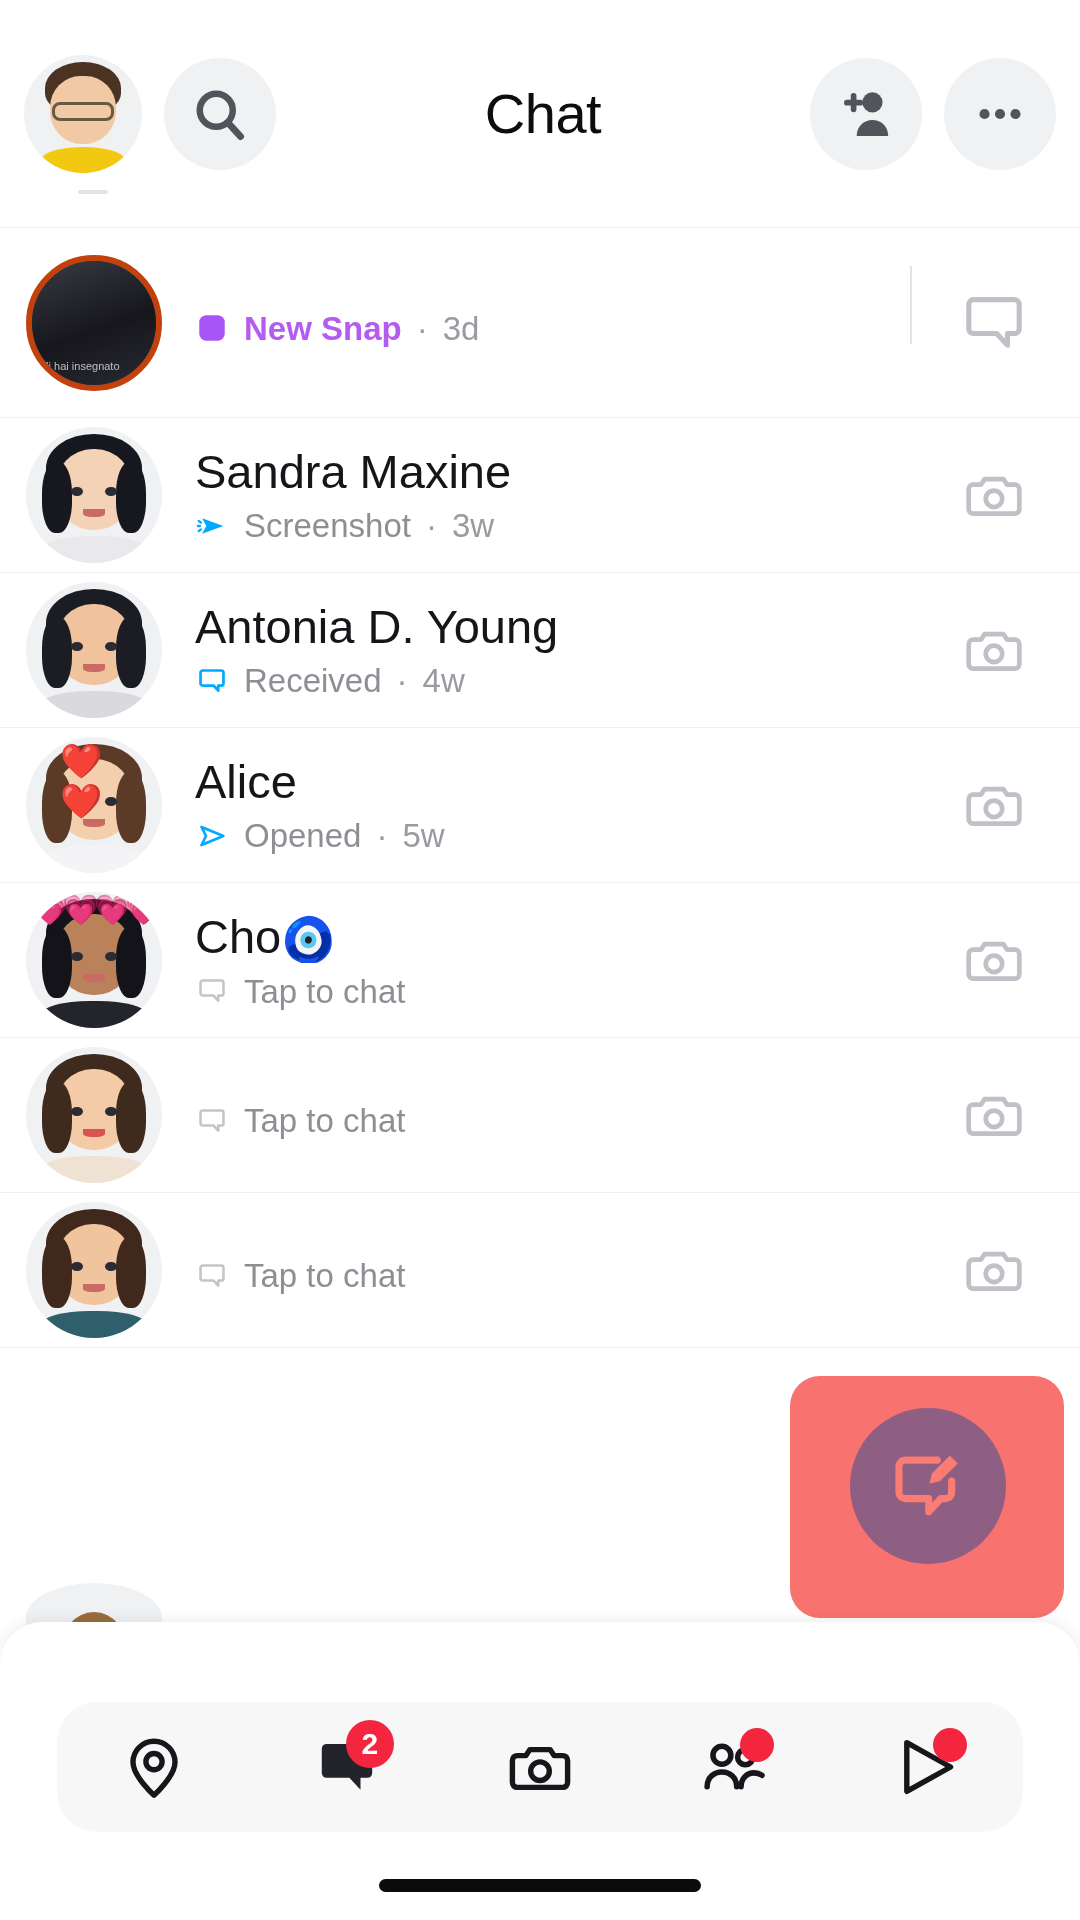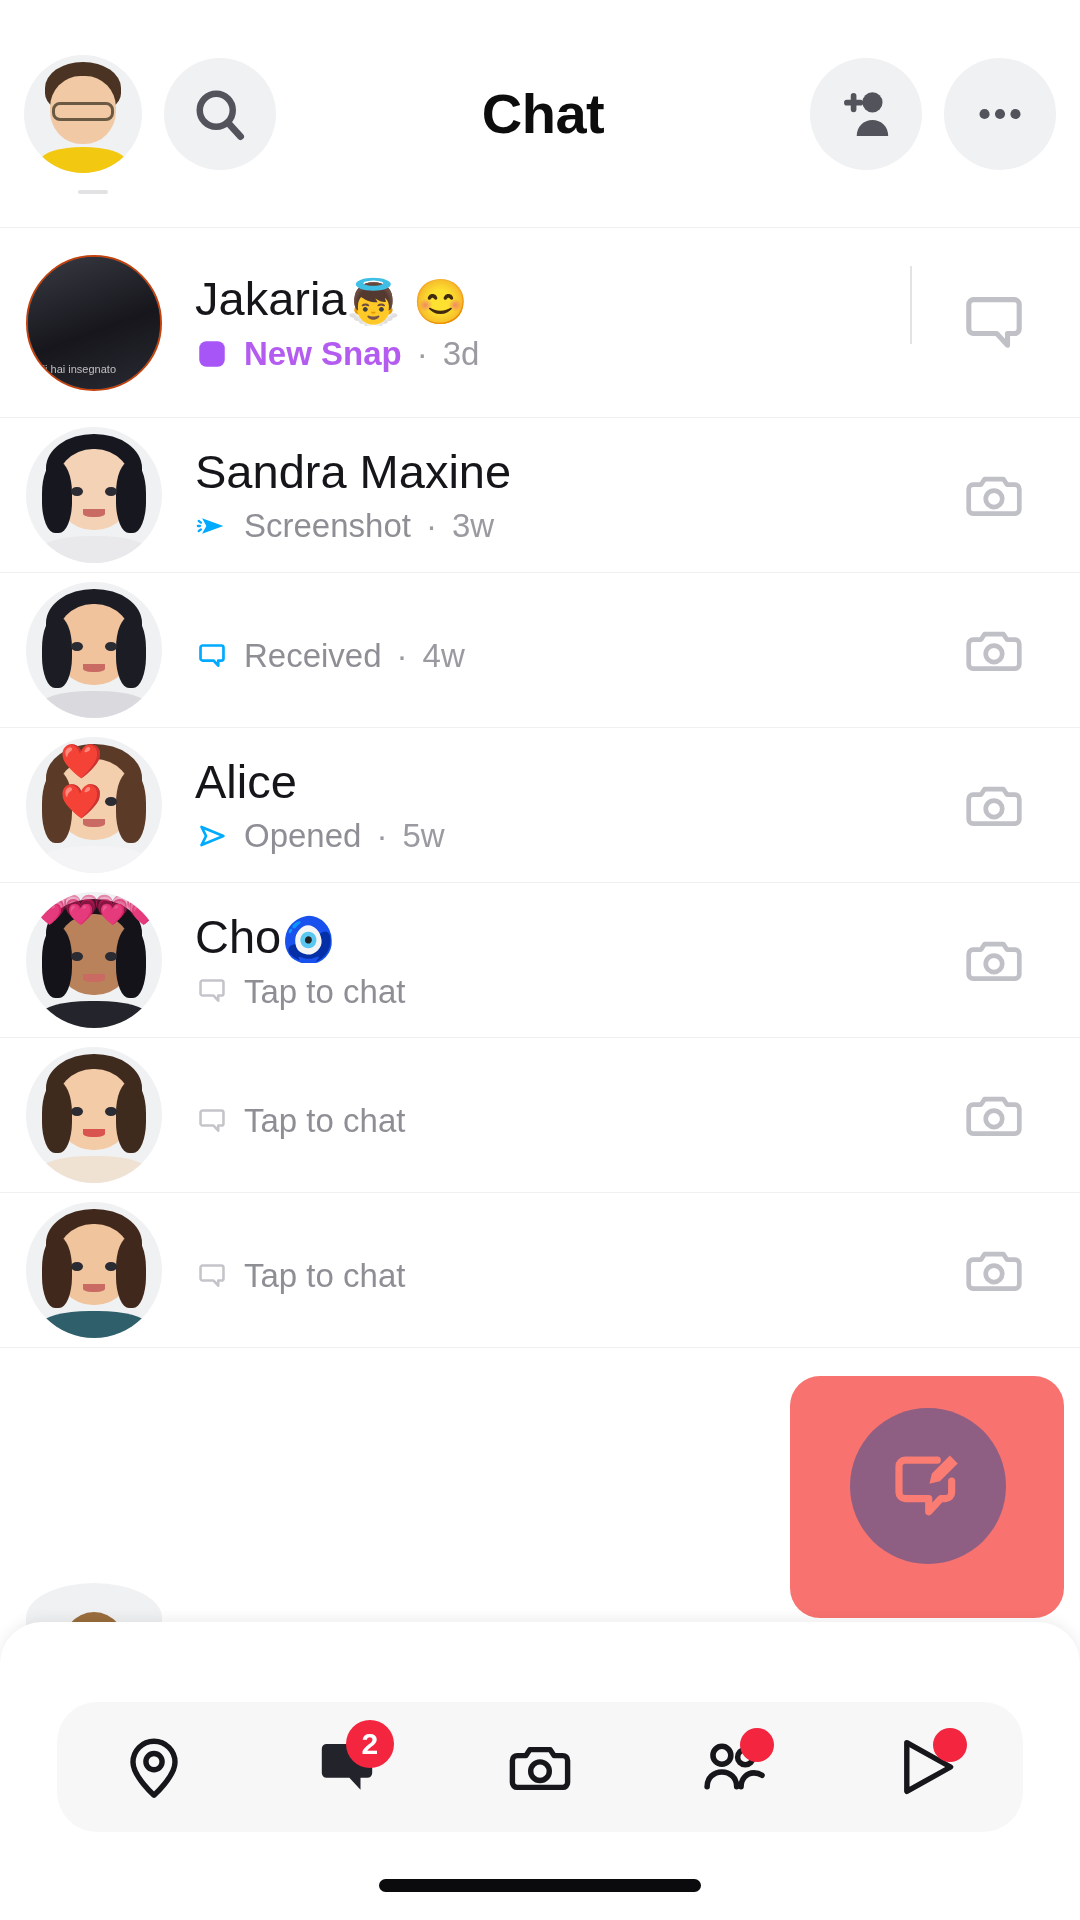--- a/index.html
+++ b/index.html
@@ -21,21 +21,21 @@
     width: 118px; height: 118px; border-radius: 50%;
     background: #f0f1f3; overflow: hidden; position: relative; flex: 0 0 auto;
   }
   .circ-btn {
     width: 112px; height: 112px; border-radius: 50%;
     background: #f0f1f3; display: flex; align-items: center; justify-content: center;
     flex: 0 0 auto;
   }
   .header-title {
     flex: 1 1 auto; text-align: center;
-    font-size: 56px; font-weight: bold; color: #0d0d0d; letter-spacing: -0.5px;
+    font-size: 56px; font-weight: normal; color: #0d0d0d; letter-spacing: -0.5px;
   }
   .gap14 { width: 22px; flex: 0 0 auto; }
   .gap-r { width: 22px; flex: 0 0 auto; }
 
   
   .bm { position: absolute; inset: 0; }
   .bm-hair { position:absolute; left:18%; top:6%; width:64%; height:44%; background:#4b3323; border-radius:50% 50% 38% 38%; }
   .bm-face { position:absolute; left:22%; top:18%; width:56%; height:58%; background:#f1c9a5; border-radius:46% 46% 48% 48%; }
   .bm-body { position:absolute; left:14%; bottom:0; width:72%; height:22%; background:#f2c811; border-radius:50% 50% 0 0; }
   .bm-glass { position:absolute; left:24%; top:40%; width:52%; height:16%; border:3px solid #6b5a43; border-radius:8px; }
@@ -46,21 +46,21 @@
     position: relative; display: flex; align-items: center;
     height: 155px; padding: 0 26px 0 26px;
     border-bottom: 1px solid #f0f0f2; background: #fff;
   }
   .row.tall { height: 190px; }
   .row-avatar {
     width: 136px; height: 136px; border-radius: 50%;
     background: #f0f1f3; flex: 0 0 auto; position: relative; overflow: hidden;
   }
   .row-avatar.ringed {
-    border: 2px solid #c2410c; background: #0c4a6e;
+    border: 6px solid #c2410c; background: #0c4a6e;
   }
   .row-main { flex: 1 1 auto; padding-left: 33px; min-width: 0; }
   .row-name {
     font-size: 47px; color: #15151a; line-height: 1.08;
     white-space: nowrap; overflow: hidden;
   }
   .row-name .emo { font-size: 44px; vertical-align: -2px; }
   .row-status {
     display: flex; align-items: center; gap: 15px;
     margin-top: 11px; font-size: 33px; color: #8e8e95; line-height: 1;
@@ -176,21 +176,20 @@
   <div class="scroll-peek"></div>
 
   <div class="list">
 
     <div class="row tall">
       <div class="row-avatar ringed">
         <div class="snap-photo"></div>
         <div class="snap-cap">Mi hai insegnato</div>
       </div>
       <div class="row-main">
-        <div class="row-name"><span>Jakaria</span><span class="emo">👼 😊</span></div>
         <div class="row-status unread">
           <svg class="st-icon" viewBox="0 0 24 24">
               <rect x="3" y="3" width="18" height="18" rx="5" fill="#a855f7"></rect>
             </svg>
           <span>New Snap</span>
           <span class="dotsep">·</span>
           <span class="time">3d</span>
         </div>
       </div>
       <div class="divider-v"></div>
@@ -237,20 +236,21 @@
         <div class="a-shirt" style="background:#dadade"></div>
         <div class="a-hair" style="background:#1c1c24"></div>
         <div class="a-head" style="background:#f0c39c"></div>
         <div class="a-hair-l" style="background:#1c1c24"></div>
         <div class="a-hair-r" style="background:#1c1c24"></div>
         <div class="eye l"></div>
           <div class="eye r"></div>
           <div class="mouth"></div>
       </div>
       <div class="row-main">
+        <div class="row-name"><span>Antonia D. Young</span></div>
         <div class="row-status">
           <svg class="st-icon" viewBox="0 0 24 24" fill="none">
             <path d="M5.4 4.6h13.2a1.5 1.5 0 0 1 1.5 1.5v7.6a1.5 1.5 0 0 1-1.5 1.5h-2.2v3.6l-3.3-3.6H5.4a1.5 1.5 0 0 1-1.5-1.5V6.1a1.5 1.5 0 0 1 1.5-1.5z" stroke="#00aaff" stroke-width="1.9" stroke-linejoin="round"></path>
           </svg>
           <span>Received</span>
           <span class="dotsep">·</span>
           <span class="time">4w</span>
         </div>
       </div>
       <div class="row-action">

